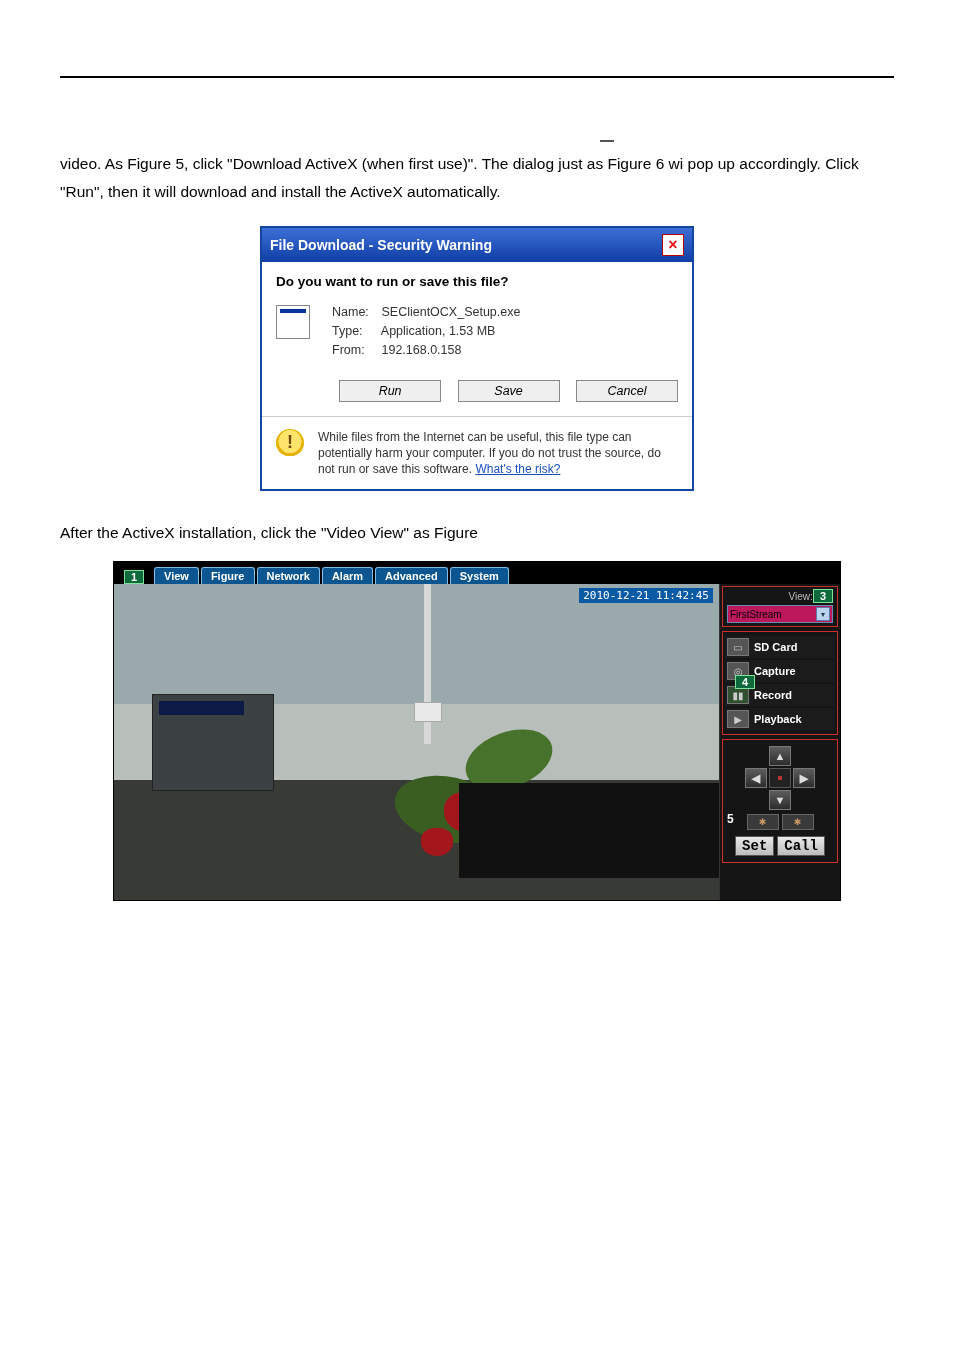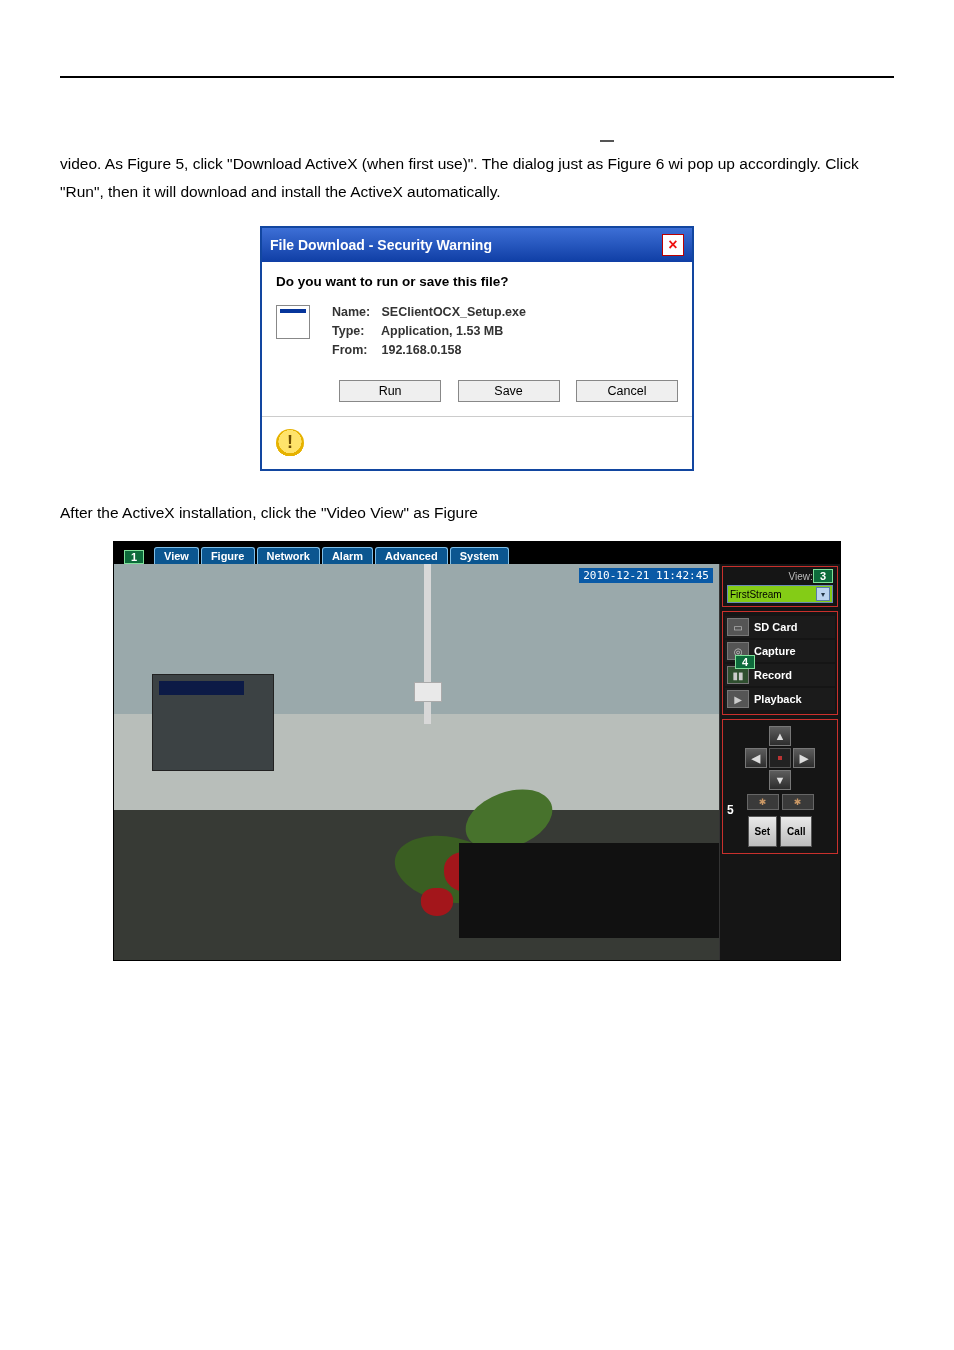--- a/index.html
+++ b/index.html
@@ -8,41 +8,41 @@
   .top-dash{position:absolute;top:64px;left:600px;width:14px;height:2px;background:#555;}
   .para{font-size:15.5px;line-height:28px;margin-top:72px;}
   .para2{font-size:15.5px;line-height:28px;margin-top:28px;margin-bottom:14px;}
 
   
   .dlg-wrap{margin:20px auto 4px;width:430px;border:2px solid #1246a0;background:#fff;}
   .dlg-title{background:linear-gradient(#3d6fd6,#0f3ea5);color:#fff;font-weight:bold;font-size:14px;padding:6px 8px;display:flex;align-items:center;justify-content:space-between;}
   .close-x{width:20px;height:20px;background:#fff;border:1px solid #b00;color:#e11;font-weight:bold;display:flex;align-items:center;justify-content:center;font-size:16px;line-height:1;}
   .dlg-body{padding:12px 14px 14px;}
   .dlg-q{font-weight:bold;font-size:13.5px;margin-bottom:14px;}
-  .dlg-row{display:flex;font-weight:bold;}
+  .dlg-row{display:flex;}
   .file-ico{width:32px;height:32px;border:1px solid #888;background:#fff;position:relative;flex:none;margin-right:22px;margin-top:2px;}
   .file-ico::before{content:"";position:absolute;left:3px;right:3px;top:3px;height:4px;background:#06359b;}
   .kv{font-size:12.5px;line-height:19px;color:#333;}
   .kv .k{display:inline-block;width:46px;color:#333;}
   .btn-row{margin-top:20px;text-align:right;}
-  .btn{display:inline-block;min-width:76px;padding:3px 12px;border:1px solid #888;background:#efefef;font-size:12.5px;text-align:center;margin-left:12px;}
+  .btn{display:inline-block;min-width:76px;padding:3px 12px;border:1px solid #888;background:#efefef;font-size:12.5px;text-align:center;margin-left:12px;font-style:italic;}
   .dlg-warn{display:flex;border-top:1px solid #ccc;padding:12px 14px;gap:14px;}
   .ico-warn{width:28px;height:28px;flex:none;background:radial-gradient(circle at 50% 45%,#ffe36b 0 55%,#e6b200 56% 70%,transparent 71%);border-radius:50%;position:relative;}
   .ico-warn::after{content:"!";position:absolute;left:0;right:0;top:3px;text-align:center;font-weight:bold;color:#6b4a00;font-size:18px;}
   .warn-txt{font-size:12px;line-height:16px;color:#333;}
   .warn-txt a{color:#1a4fbf;text-decoration:underline;}
 
   
   .cam{margin:0 auto;width:726px;background:#000;border:1px solid #000;font-size:11px;color:#fff;}
   .tabs{display:flex;align-items:flex-end;background:#000;height:22px;}
   .badge-wrap{width:40px;display:flex;justify-content:center;}
   .badge{background:#0d6b3b;color:#fff;border:1px solid #7fe19a;padding:0 6px;font-weight:bold;font-size:11px;}
   .tab{background:#0b5690;color:#fff;border:1px solid #7fbfe8;border-bottom:none;padding:2px 9px;font-weight:bold;font-size:11px;border-radius:3px 3px 0 0;margin-right:2px;}
   .midrow{display:flex;}
-  .video{position:relative;flex:1;height:396px;background:linear-gradient(180deg,#9aa9ab 0 38%,#b8beba 38% 62%,#373a35 62% 100%);overflow:hidden;}
+  .video{position:relative;flex:1;height:316px;background:linear-gradient(180deg,#9aa9ab 0 38%,#b8beba 38% 62%,#373a35 62% 100%);overflow:hidden;}
   .wallcab{position:absolute;left:38px;top:110px;width:120px;height:95px;background:#3c4244;border:1px solid #222;}
   .wallcab::before{content:"";position:absolute;left:6px;top:6px;width:85px;height:14px;background:#0c1a46;}
   .pipe{position:absolute;left:310px;top:0;width:7px;height:160px;background:#d8d8d8;}
   .outlet{position:absolute;left:300px;top:118px;width:26px;height:18px;background:#e9e9e9;border:1px solid #aaa;}
   .plant{position:absolute;left:240px;bottom:18px;width:220px;height:160px;}
   .leaf{position:absolute;border-radius:60% 60% 60% 60%;transform:rotate(-20deg);}
   .l1{left:110px;top:10px;width:90px;height:55px;background:#47722c;}
   .l2{left:40px;top:55px;width:110px;height:65px;background:#3a5e22;transform:rotate(12deg);}
   .flower{position:absolute;width:46px;height:40px;background:#a3161b;border-radius:60% 60% 70% 70%;}
   .f1{left:90px;top:70px;}
@@ -53,36 +53,36 @@
   .status{height:18px;display:flex;align-items:center;justify-content:space-between;background:#000;padding:0 4px;font-size:10px;}
   .status-l{color:#f08a24;}
   .sicons{display:flex;gap:4px;align-items:center;}
   .sic{width:14px;height:14px;border:1px solid #888;border-radius:50%;display:flex;align-items:center;justify-content:center;color:#ccc;font-size:9px;}
   .sic.sq{border-radius:2px;background:#585858;}
 
   .side{width:120px;background:#151515;border-left:1px solid #333;display:flex;flex-direction:column;}
   .viewbox{border:1px solid #c9302c;padding:2px 4px 3px;margin:2px;}
   .viewbox .vh{display:flex;align-items:center;justify-content:flex-end;}
   .vlabel{color:#bbb;font-size:10px;}
-  .select{background:#84cc16;color:#000;font-size:10px;padding:1px 2px;border:1px solid #6a8bb5;display:flex;align-items:center;justify-content:space-between;margin-top:2px;}
+  .select{background:#be185d;color:#000;font-size:10px;padding:1px 2px;border:1px solid #6a8bb5;display:flex;align-items:center;justify-content:space-between;margin-top:2px;}
   .sel-ar{width:12px;height:12px;background:#bcd3ef;border:1px solid #5a7aa8;display:flex;align-items:center;justify-content:center;color:#234;font-size:8px;}
   .sidebtns{border:1px solid #c9302c;margin:2px;padding:4px 2px;display:flex;flex-direction:column;gap:2px;}
   .sbtn{display:flex;align-items:center;gap:5px;background:#1b1b1b;padding:2px 2px;}
   .sico{width:20px;height:16px;background:#555;border:1px solid #777;display:flex;align-items:center;justify-content:center;font-size:10px;color:#ccc;}
   .sico.green{background:#2f4f2f;}
   .sbtn .lbl{color:#fff;font-weight:bold;font-size:11px;}
   .dpad-box{border:1px solid #c9302c;margin:2px;padding:6px 4px;position:relative;}
   .dpad{display:grid;grid-template-columns:repeat(3,22px);grid-template-rows:repeat(3,20px);gap:2px;justify-content:center;}
   .dbtn{background:linear-gradient(#5d5d5d,#2d2d2d);border:1px solid #777;display:flex;align-items:center;justify-content:center;color:#ddd;font-size:11px;font-weight:bold;}
   .dempty{background:transparent;border:none;}
   .dcenter{background:#222;border:1px solid #555;}
   .dcenter::before{content:"";width:4px;height:4px;background:#b33;}
   .five{position:absolute;left:4px;bottom:36px;color:#fff;font-weight:bold;font-size:12px;}
   .setrow{display:flex;gap:3px;justify-content:center;margin-top:6px;}
-  .smbtn{background:linear-gradient(#e9e9e9,#bcbcbc);color:#000;border:1px solid #555;font-size:10px;padding:9px 6px;font-weight:bold;}
+  .smbtn{background:linear-gradient(#e9e9e9,#bcbcbc);color:#000;border:1px solid #555;font-size:14px;padding:1px 6px;font-weight:bold;font-family:Liberation Mono, monospace;}
   .mini{display:flex;gap:3px;justify-content:center;margin-top:4px;}
   .minib{width:30px;height:14px;background:#3a3a3a;border:1px solid #666;display:flex;align-items:center;justify-content:center;color:#c96;font-size:9px;}
 
   .fig-badge-2{position:absolute;left:50%;bottom:4px;transform:translateX(-50%);}
   .video-holder{position:relative;flex:1;}
 </style>
 </head>
 <body>
 <div class="page">
 
@@ -107,20 +107,23 @@
       </div>
     </div>
     <div class="btn-row">
       <span class="btn">Run</span>
       <span class="btn">Save</span>
       <span class="btn">Cancel</span>
     </div>
   </div>
   <div class="dlg-warn">
     <div class="ico-warn"></div>
+    <div class="warn-txt">
+      <span>While files from the Internet can be useful, this file type can potentially harm your computer. If you do not trust the source, do not run or save this software. </span><a href="#">What's the risk?</a>
+    </div>
   </div>
 </div>
 
 <p class="para2">After the ActiveX installation, click the "Video View" as Figure</p>
 
 <div class="cam">
   <div class="tabs">
     <div class="badge-wrap">
           <span class="badge">1</span>
         </div>

